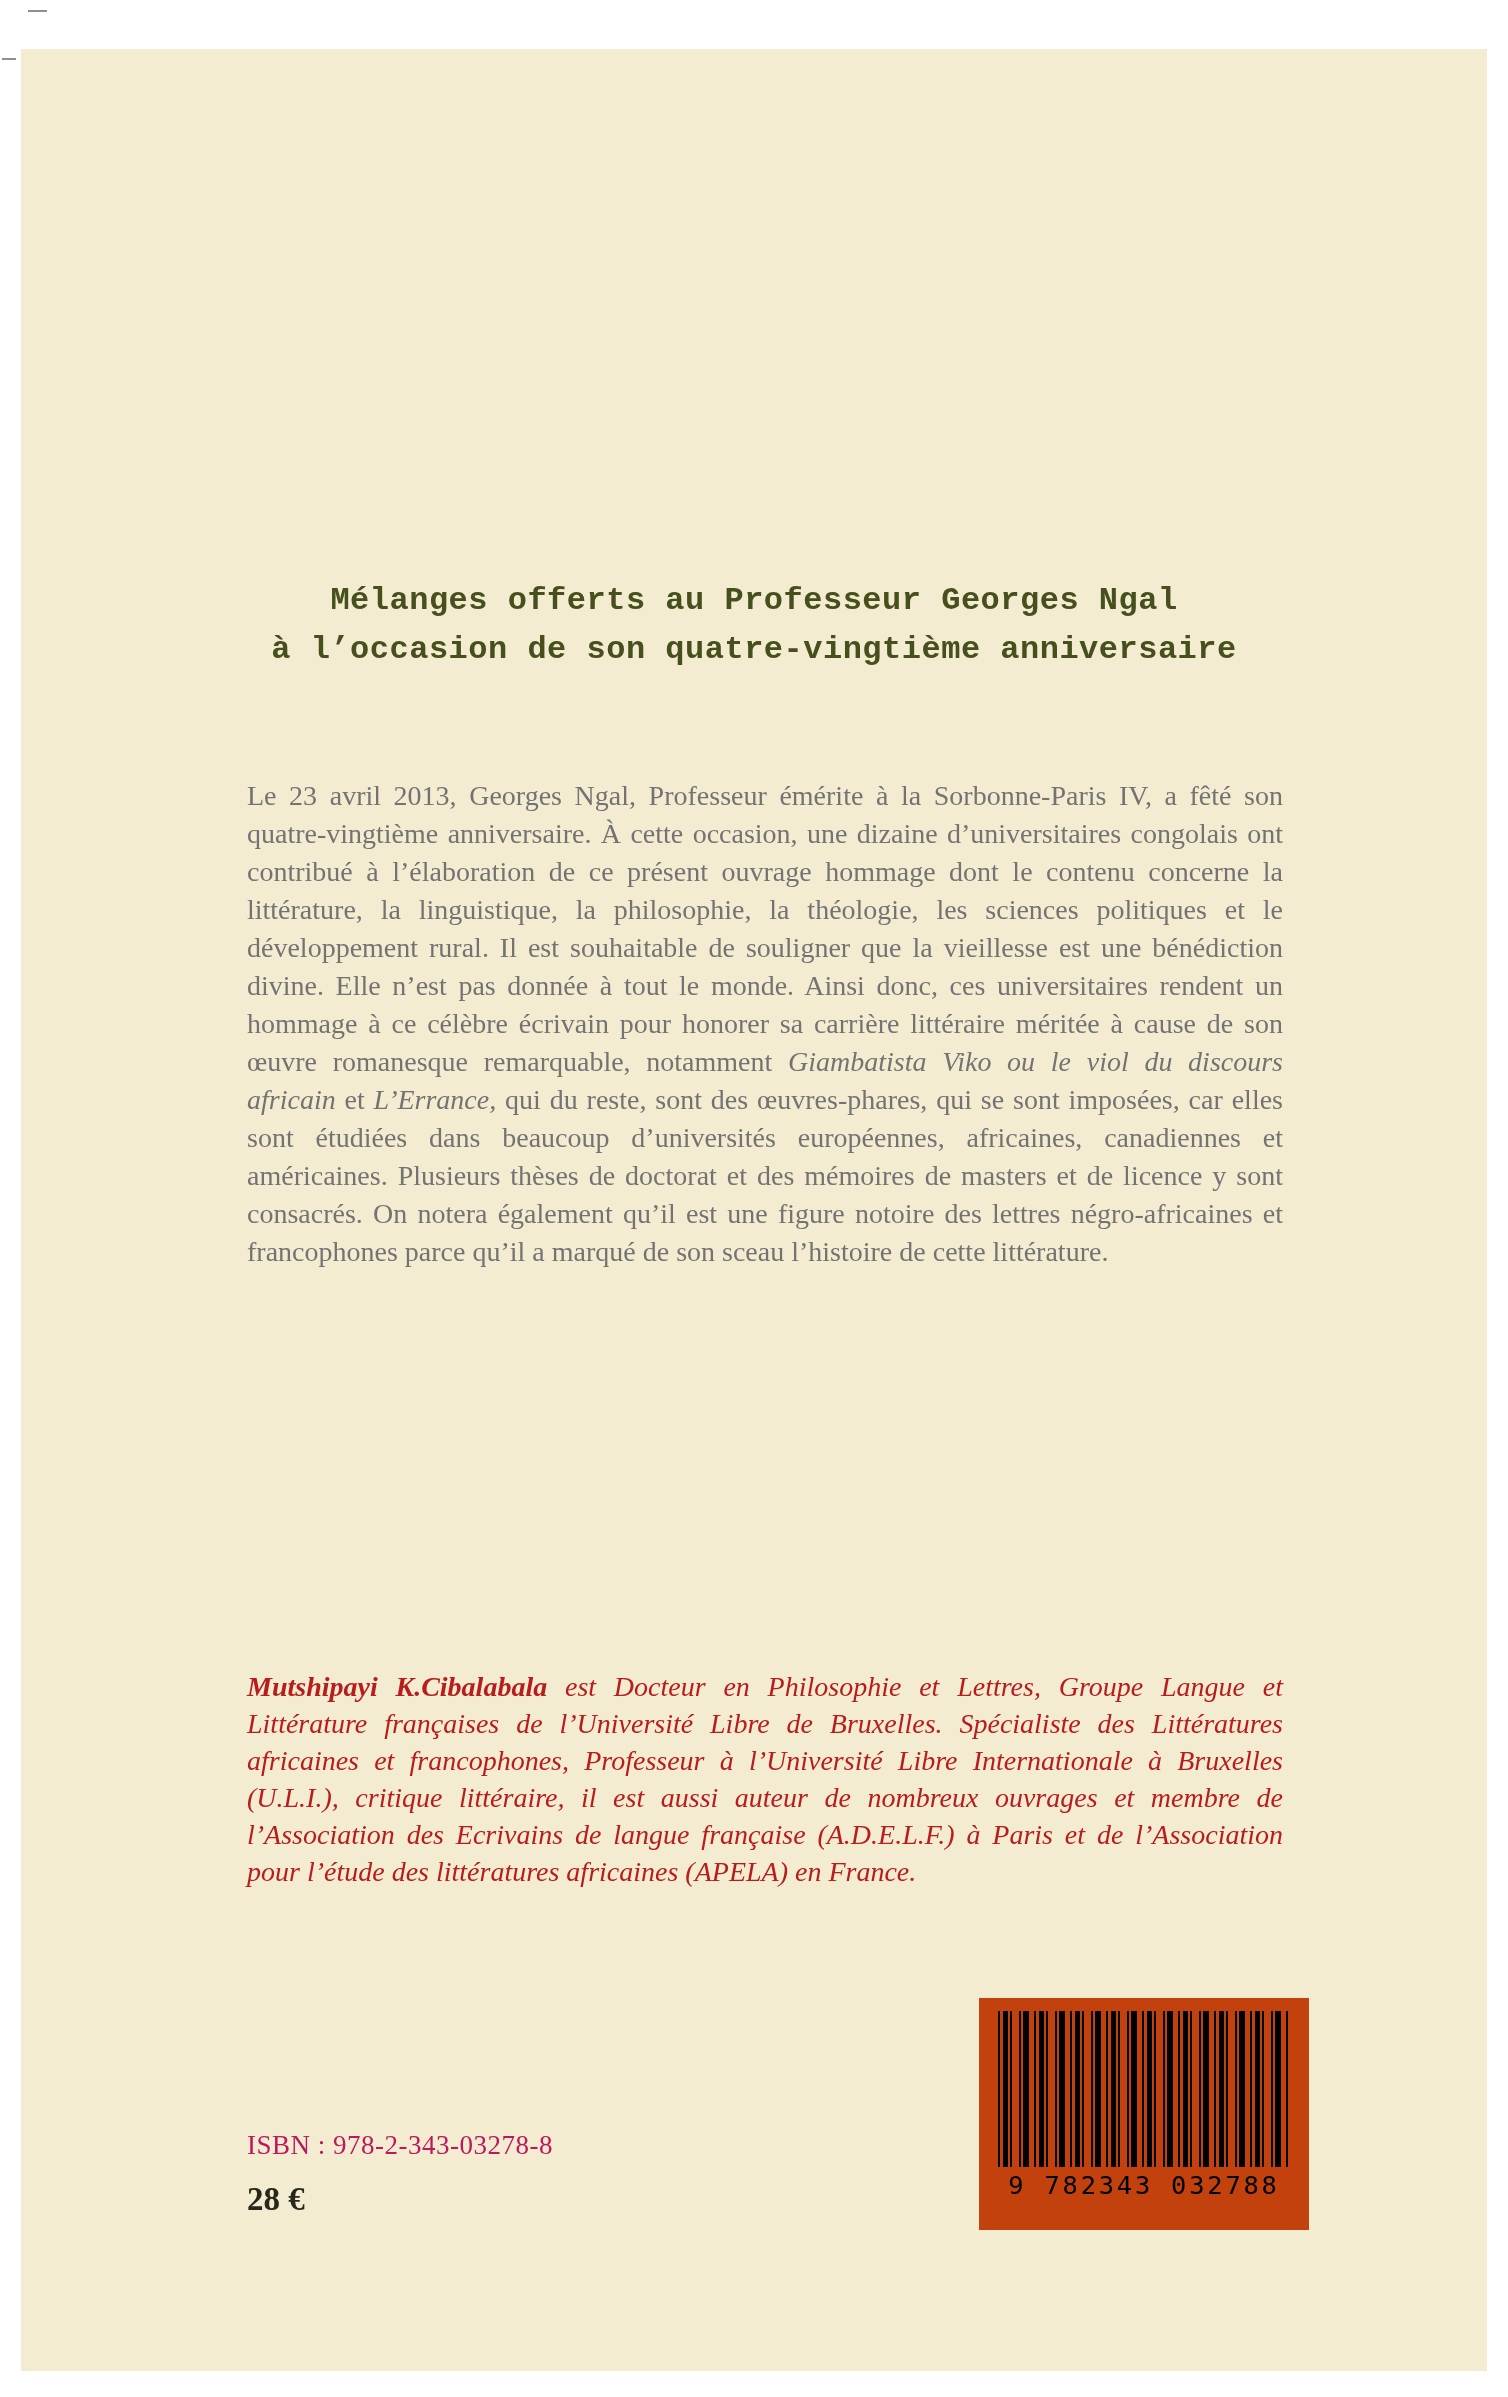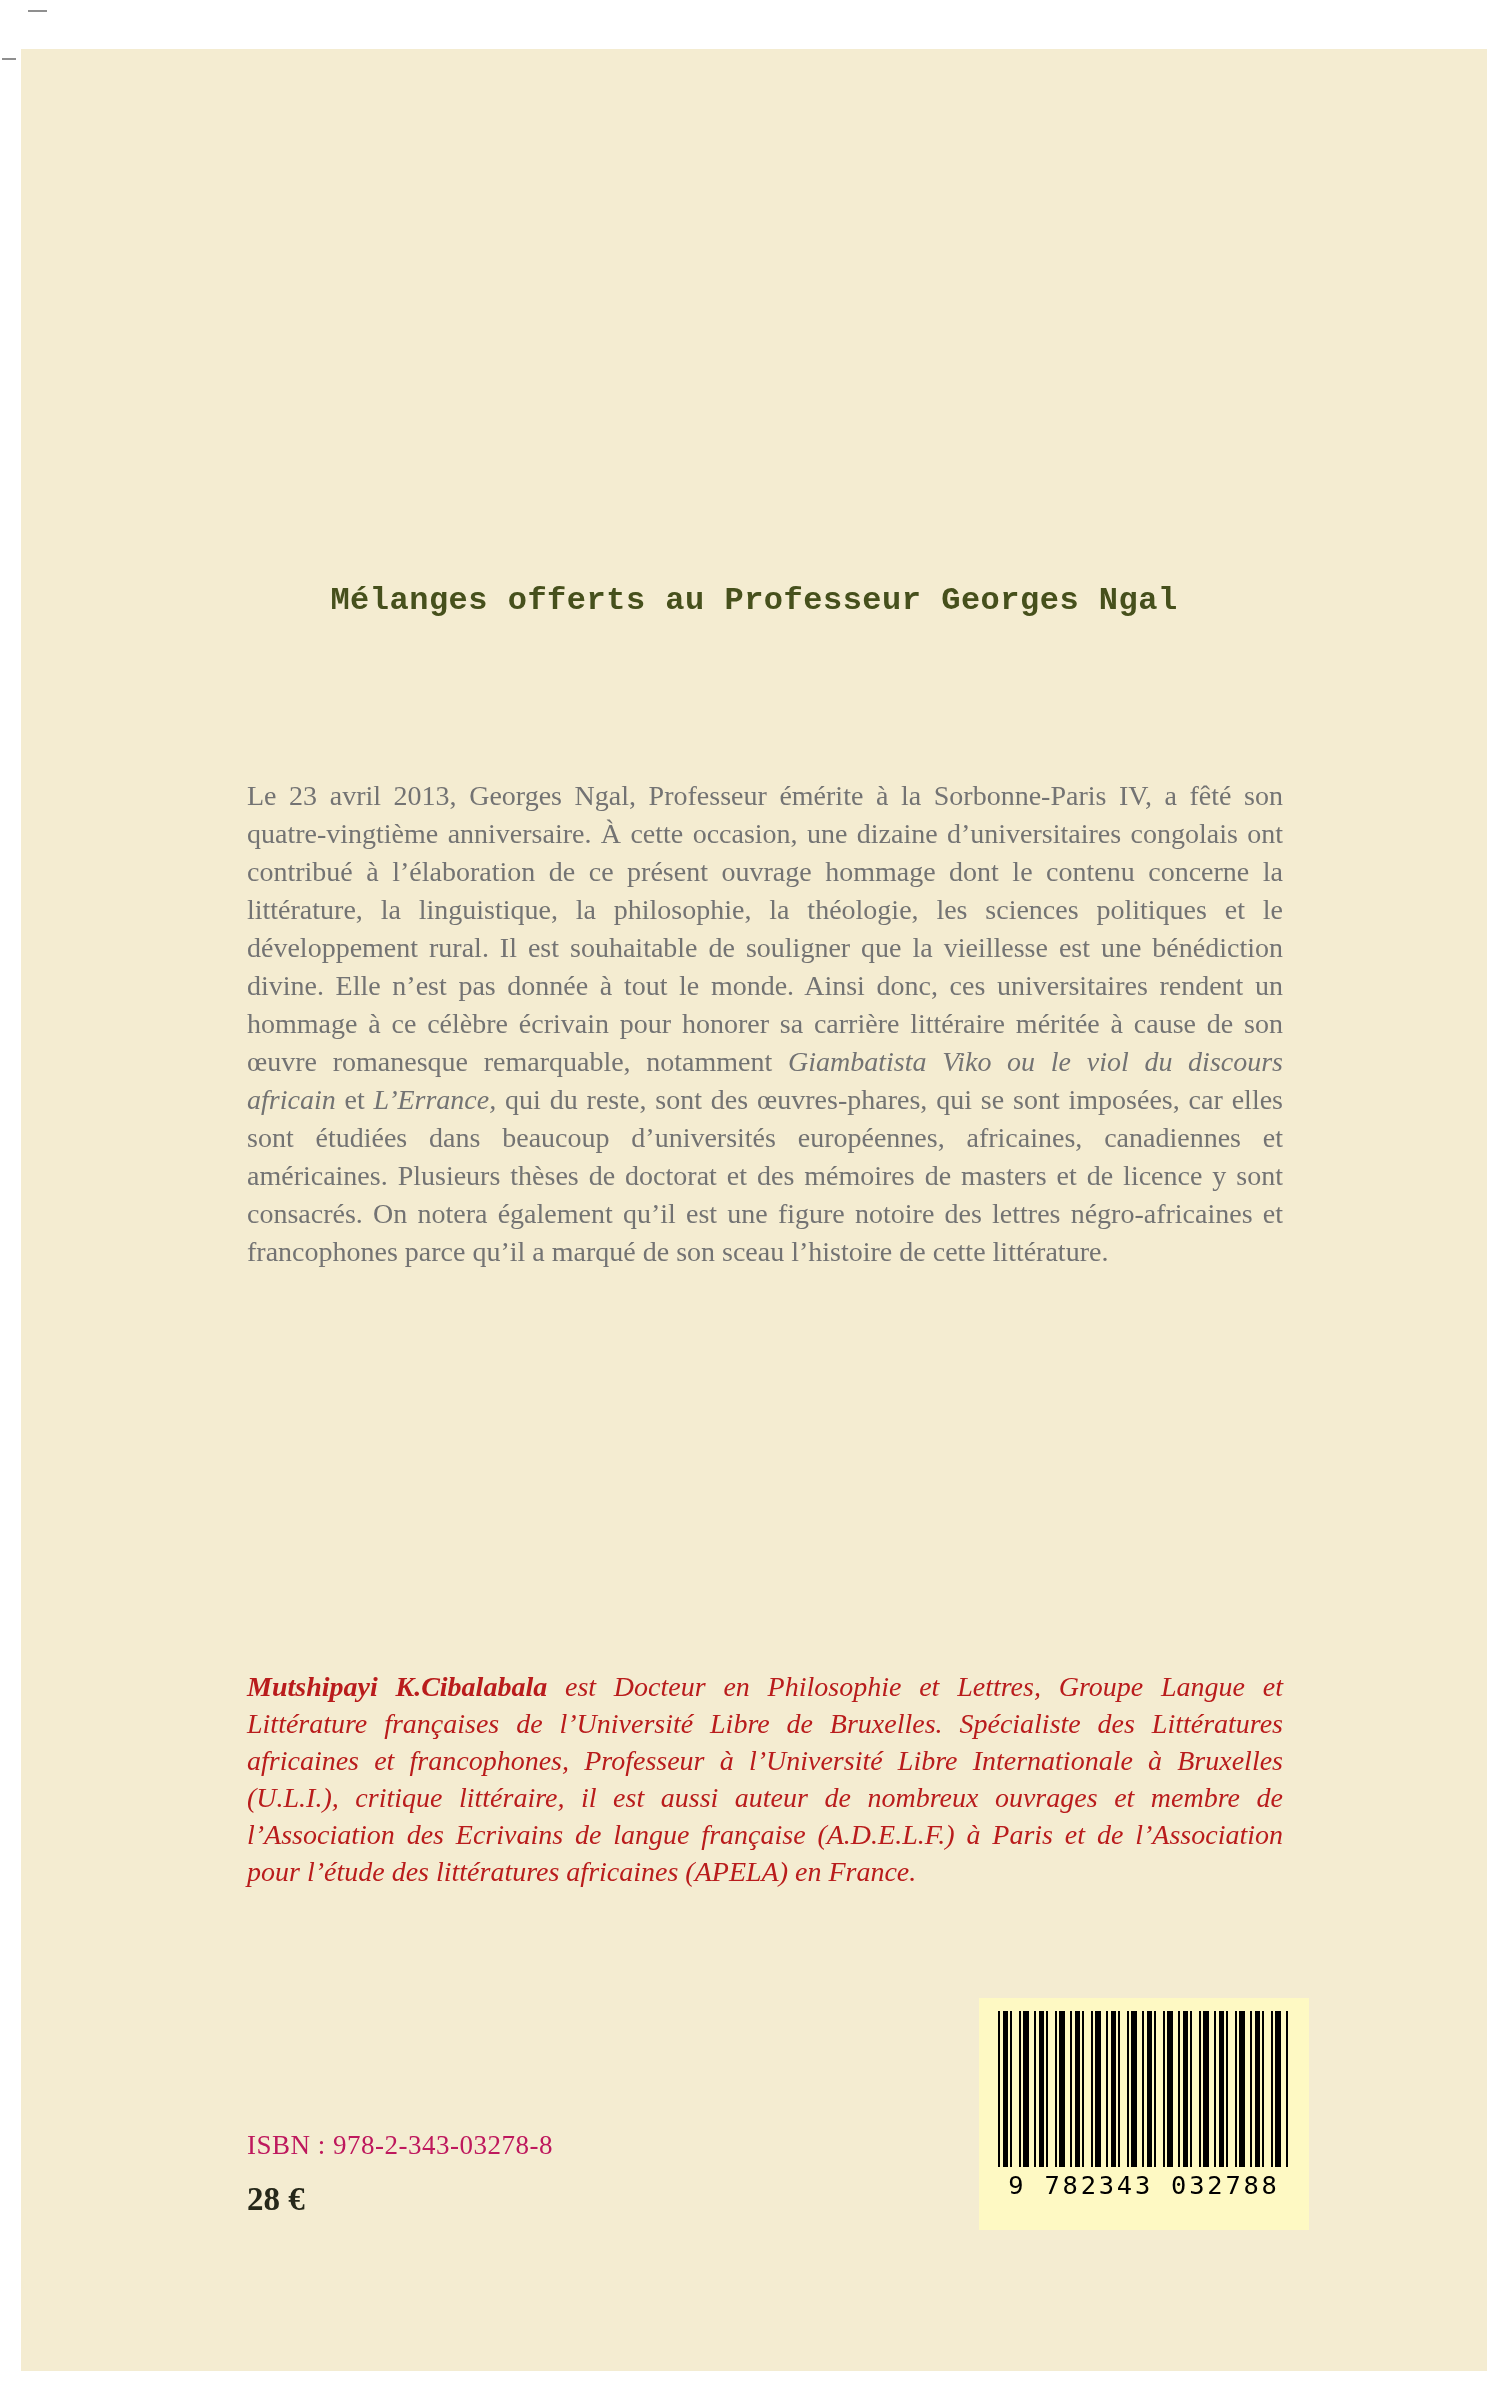--- a/index.html
+++ b/index.html
@@ -72,21 +72,21 @@
     position:absolute;left:247px;top:2130px;
     font-size:27px;color:#be185d;letter-spacing:0.5px;
   }
   .price{
     position:absolute;left:247px;top:2181px;
     font-size:33px;color:#26281a;font-weight:bold;
   }
   .barcode-box{
     position:absolute;left:979px;top:1998px;
     width:330px;height:232px;
-    background:#fef9c3;
+    background:#c2410c;
     display:flex;flex-direction:column;align-items:stretch;
   }
   .barcode-bars{
     margin:13px 19px 1.9px 19px;
     height:156px;
     background:repeating-linear-gradient(90deg,
       #000 0 1.9px, transparent 1.9px 4.7px,
       #000 4.7px 10.4px, transparent 10.4px 12.2px,
       #000 12.2px 14px, transparent 14px 21px,
       #000 21px 22.6px, transparent 22.6px 25.4px,
@@ -106,20 +106,21 @@
 <div class="page">
 
   <div class="crop-mark cm1"></div>
   <div class="crop-mark cm2"></div>
 
   <div class="cover"></div>
 
 
   <div class="subtitle">
     <div>Mélanges offerts au Professeur Georges Ngal</div>
+    <div>à l’occasion de son quatre-vingtième anniversaire</div>
   </div>
 
   <p class="body-text"><span>Le 23 avril 2013, Georges Ngal, Professeur émérite à la Sorbonne-Paris IV, a fêté son quatre-vingtième anniversaire. À cette occasion, une dizaine d’universitaires congolais ont contribué à l’élaboration de ce présent ouvrage hommage dont le contenu concerne la littérature, la linguistique, la philosophie, la théologie, les sciences politiques et le développement rural. Il est souhaitable de souligner que la vieillesse est une bénédiction divine. Elle n’est pas donnée à tout le monde. Ainsi donc, ces universitaires rendent un hommage à ce célèbre écrivain pour honorer sa carrière littéraire méritée à cause de son œuvre romanesque remarquable, notamment </span><span class="it">Giambatista Viko ou le viol du discours africain</span><span> et </span><span class="it">L’Errance,</span><span> qui du reste, sont des œuvres-phares, qui se sont imposées, car elles sont étudiées dans beaucoup d’universités européennes, africaines, canadiennes et américaines. Plusieurs thèses de doctorat et des mémoires de masters et de licence y sont consacrés. On notera également qu’il est une figure notoire des lettres négro-africaines et francophones parce qu’il a marqué de son sceau l’histoire de cette littérature.</span></p>
 
   <p class="bio-text"><span class="bio-name">Mutshipayi K.Cibalabala</span><span> est Docteur en Philosophie et Lettres, Groupe Langue et Littérature françaises de l’Université Libre de Bruxelles. Spécialiste des Littératures africaines et francophones, Professeur à l’Université Libre Internationale à Bruxelles (U.L.I.), critique littéraire, il est aussi auteur de nombreux ouvrages et membre de l’Association des Ecrivains de langue française (A.D.E.L.F.) à Paris et de l’Association pour l’étude des littératures africaines (APELA) en France.</span></p>
 
   <div class="isbn">ISBN : 978-2-343-03278-8</div>
   <div class="price">28 €</div>
 
   <div class="barcode-box">

